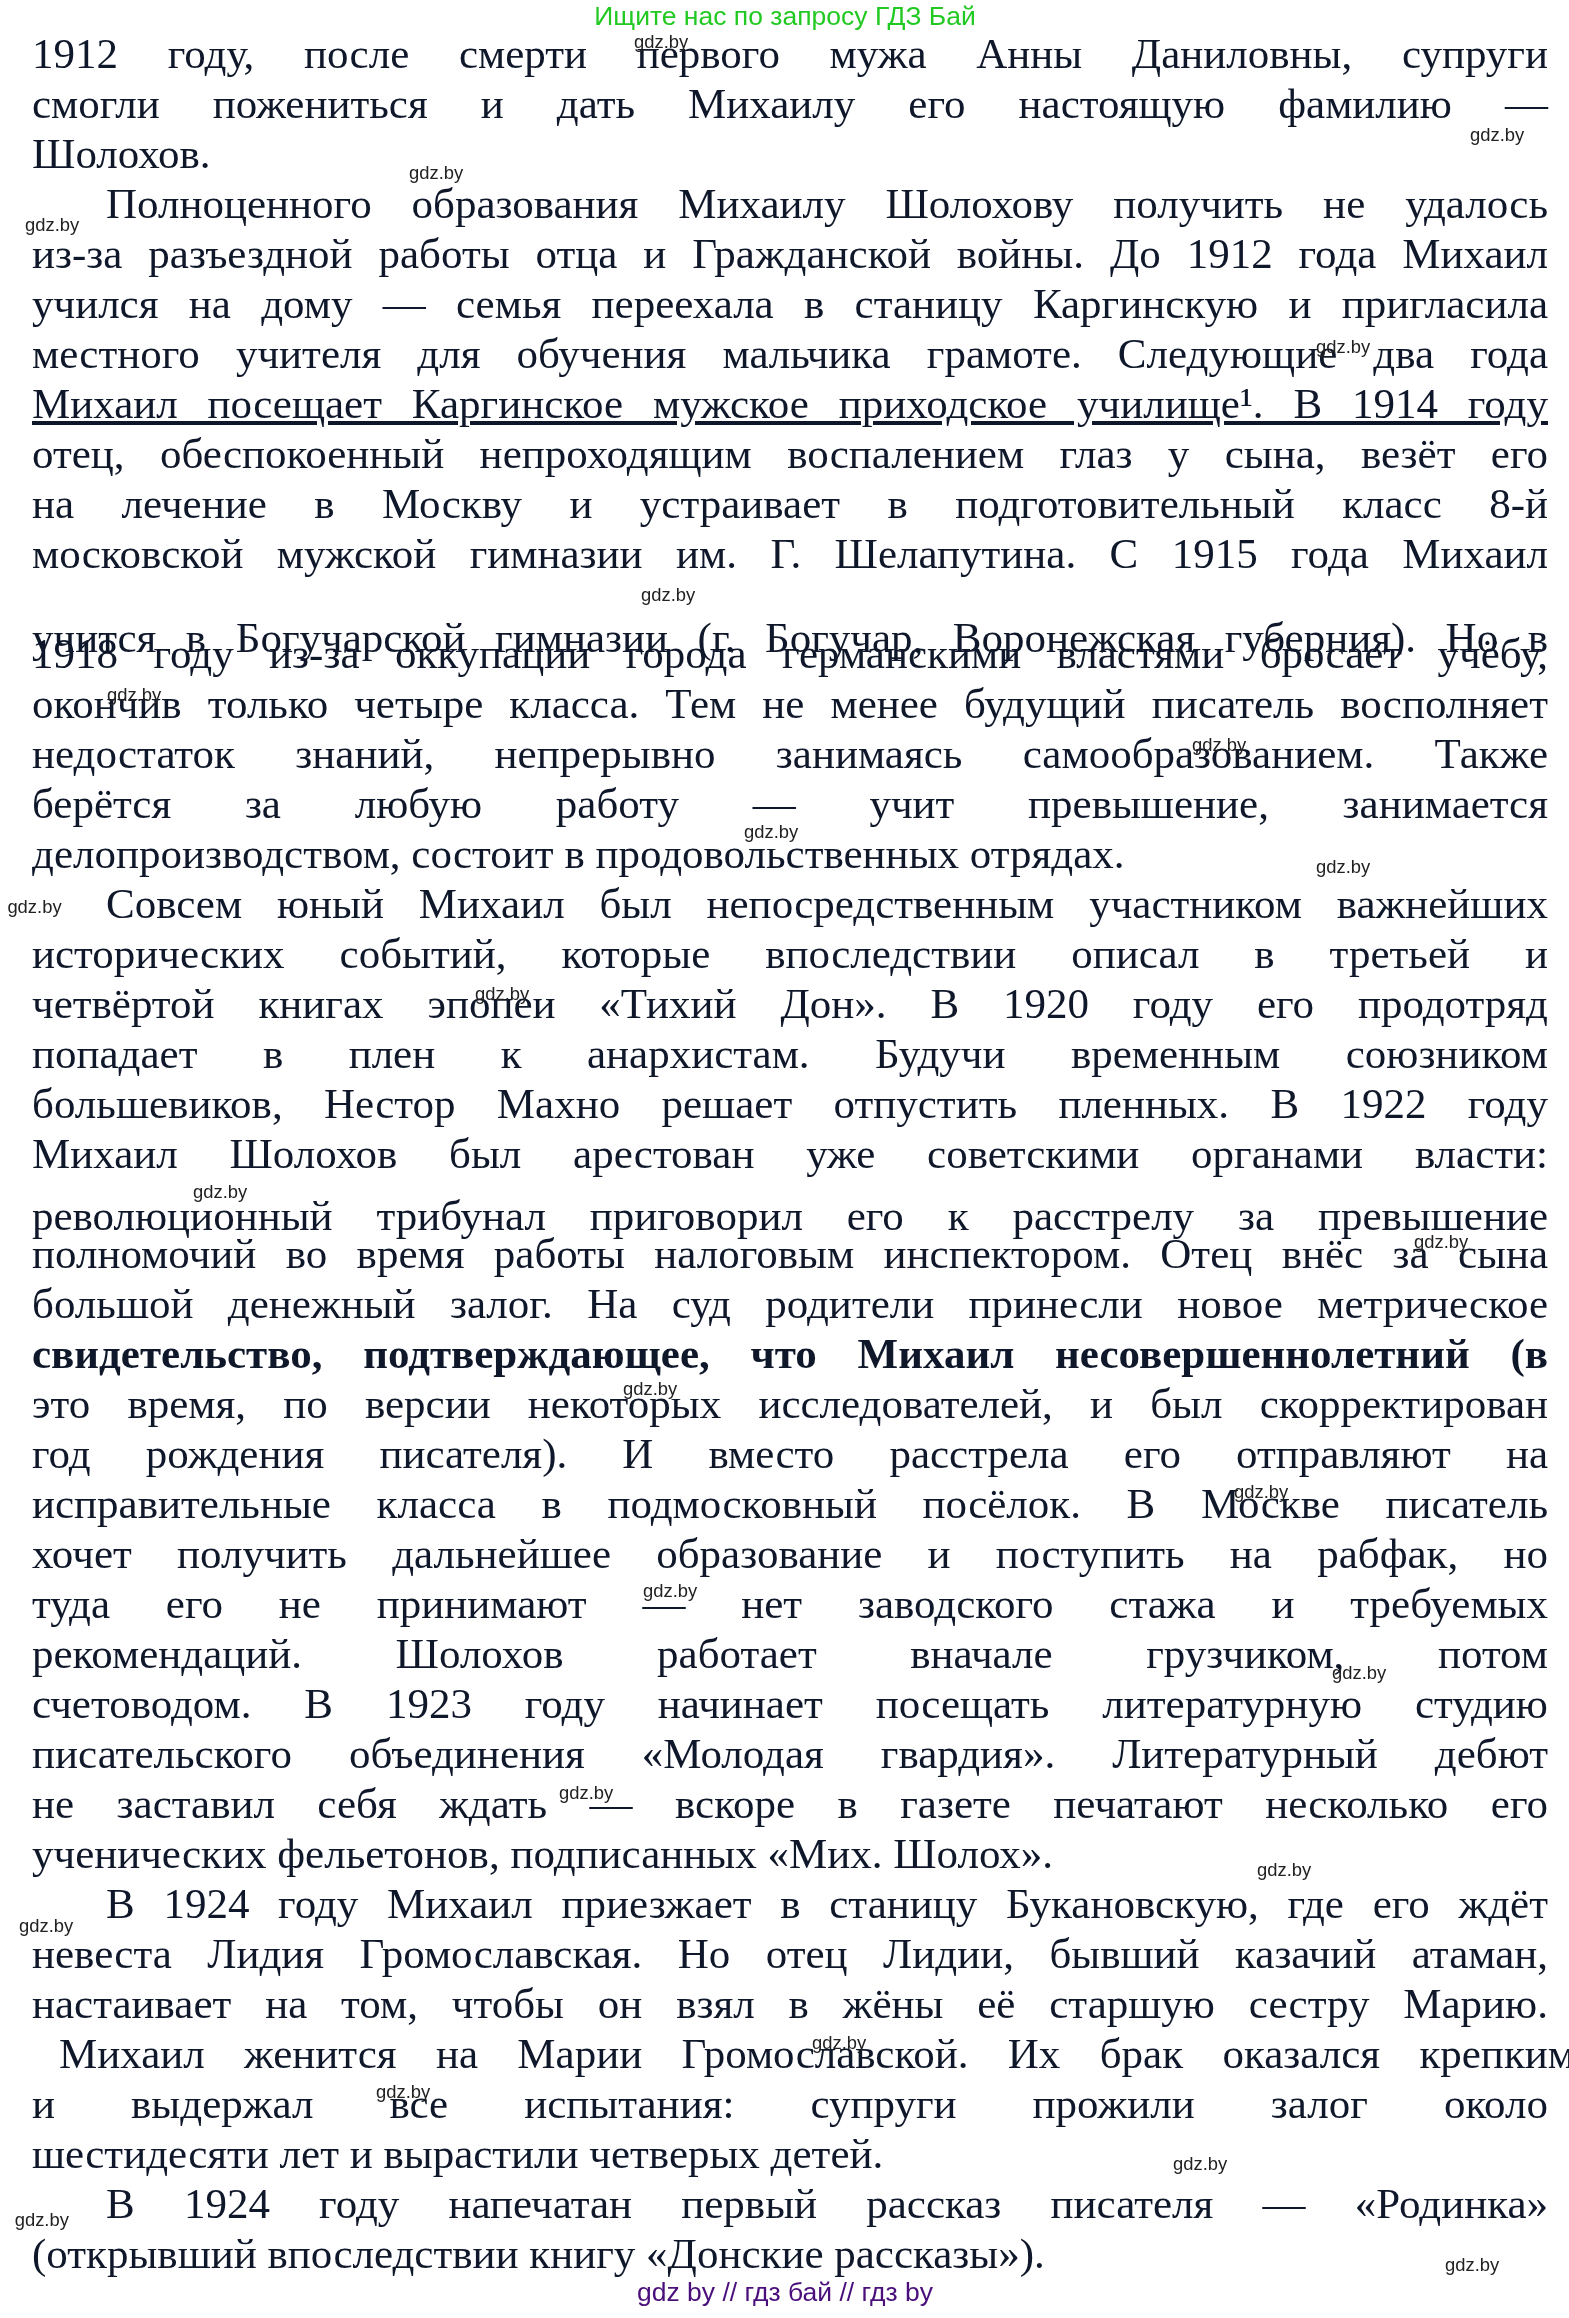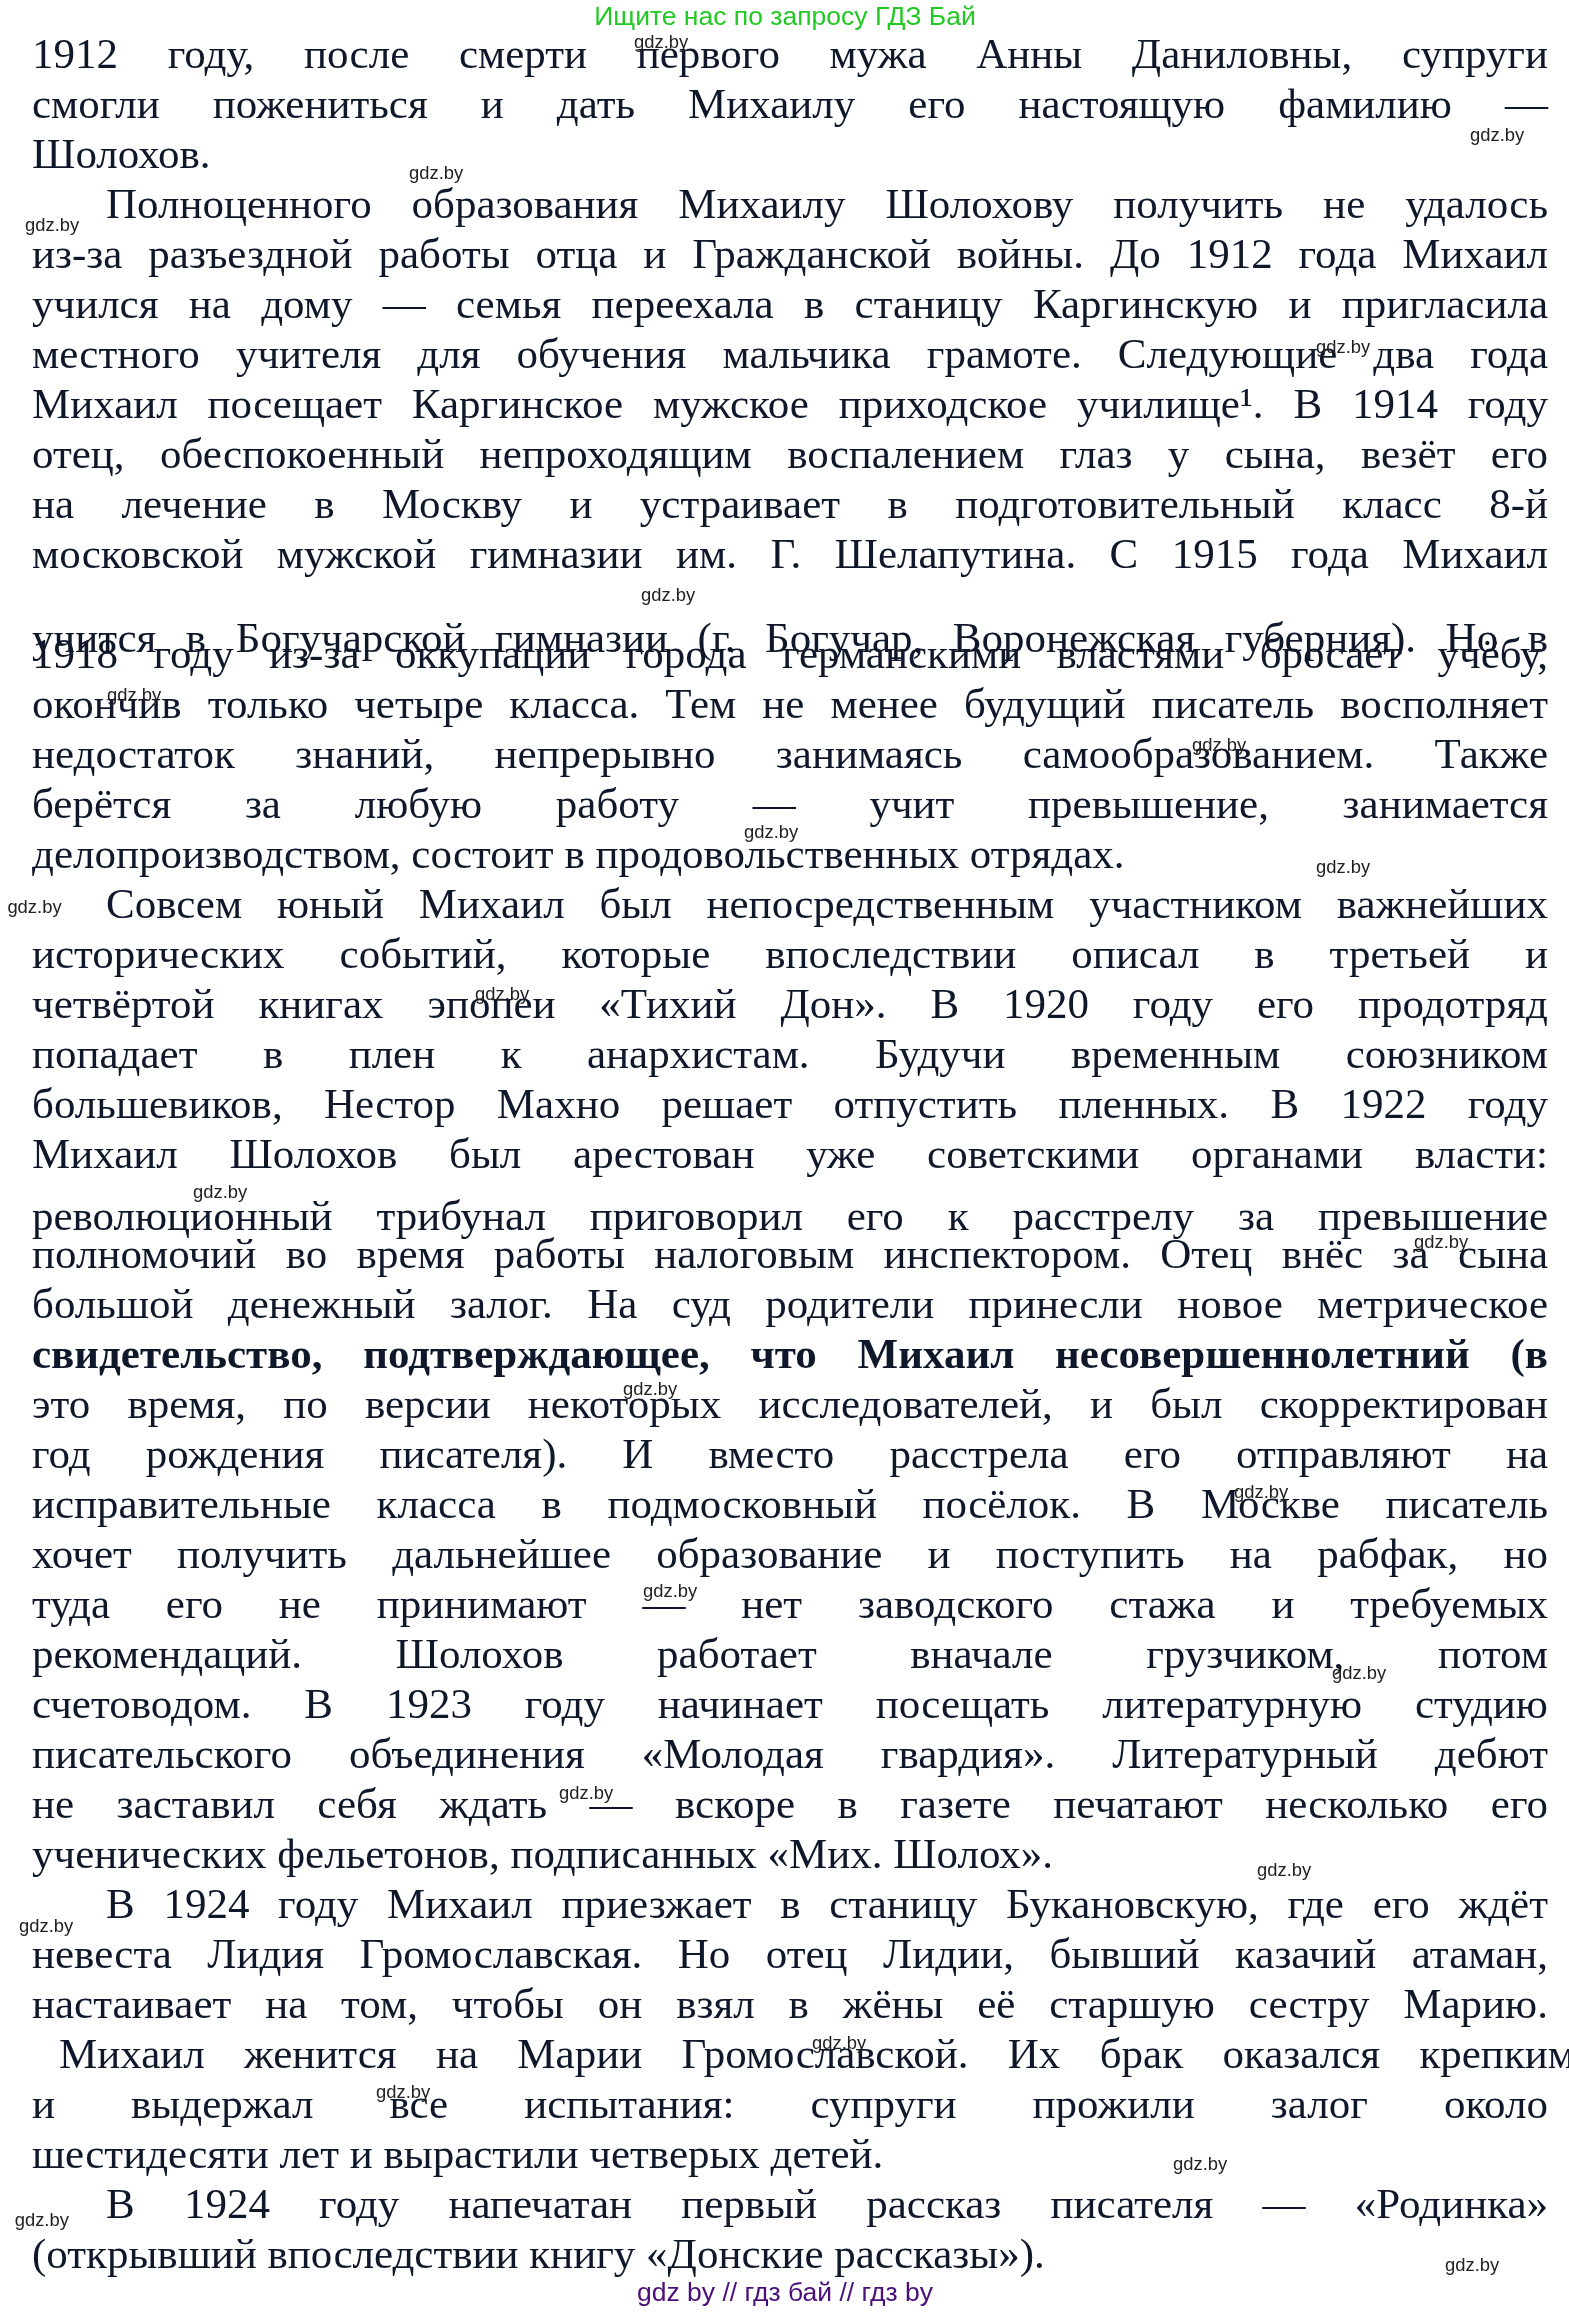--- a/index.html
+++ b/index.html
@@ -52,21 +52,21 @@
   <div class="line" style="top:200px">
       <span class="inner" style="display: block; width: 100%;">из-за разъездной работы отца и Гражданской войны. До 1912 года Михаил</span>
     </div>
   <div class="line" style="top:250px">
       <span class="inner" style="display: block; width: 100%;">учился на дому — семья переехала в станицу Каргинскую и пригласила</span>
     </div>
   <div class="line" style="top:300px">
       <span class="inner" style="display: block; width: 100%;">местного учителя для обучения мальчика грамоте. Следующие два года</span>
     </div>
   <div class="line" style="top:350px">
-      <span class="inner" style="display: block; width: 100%;">Михаил посещает Каргинское мужское приходское училище¹. В 1914 году</span>
+      <span class="inner" style="display: block; width: 100%; text-decoration: underline;">Михаил посещает Каргинское мужское приходское училище¹. В 1914 году</span>
     </div>
   <div class="line" style="top:400px">
       <span class="inner" style="display: block; width: 100%;">отец, обеспокоенный непроходящим воспалением глаз у сына, везёт его</span>
     </div>
   <div class="line" style="top:450px">
       <span class="inner" style="display: block; width: 100%;">на лечение в Москву и устраивает в подготовительный класс 8-й</span>
     </div>
   <div class="line" style="top:500px">
       <span class="inner" style="display: block; width: 100%;">московской мужской гимназии им. Г. Шелапутина. С 1915 года Михаил</span>
     </div>

